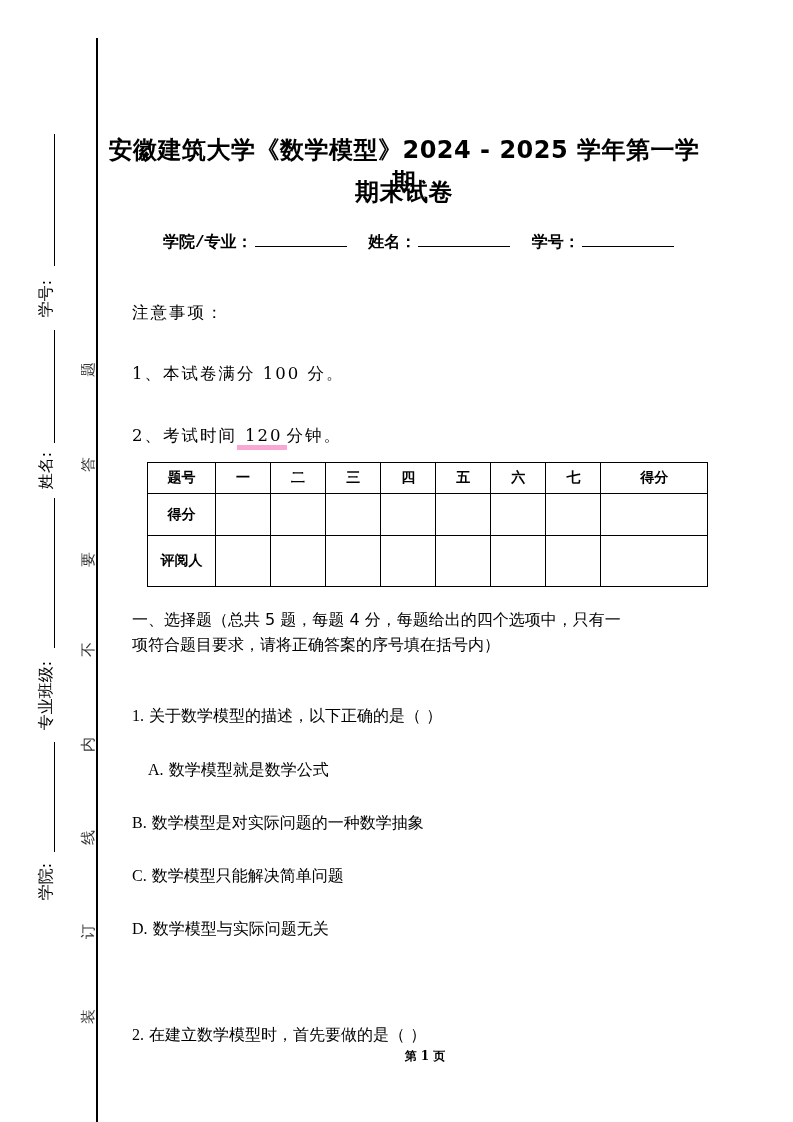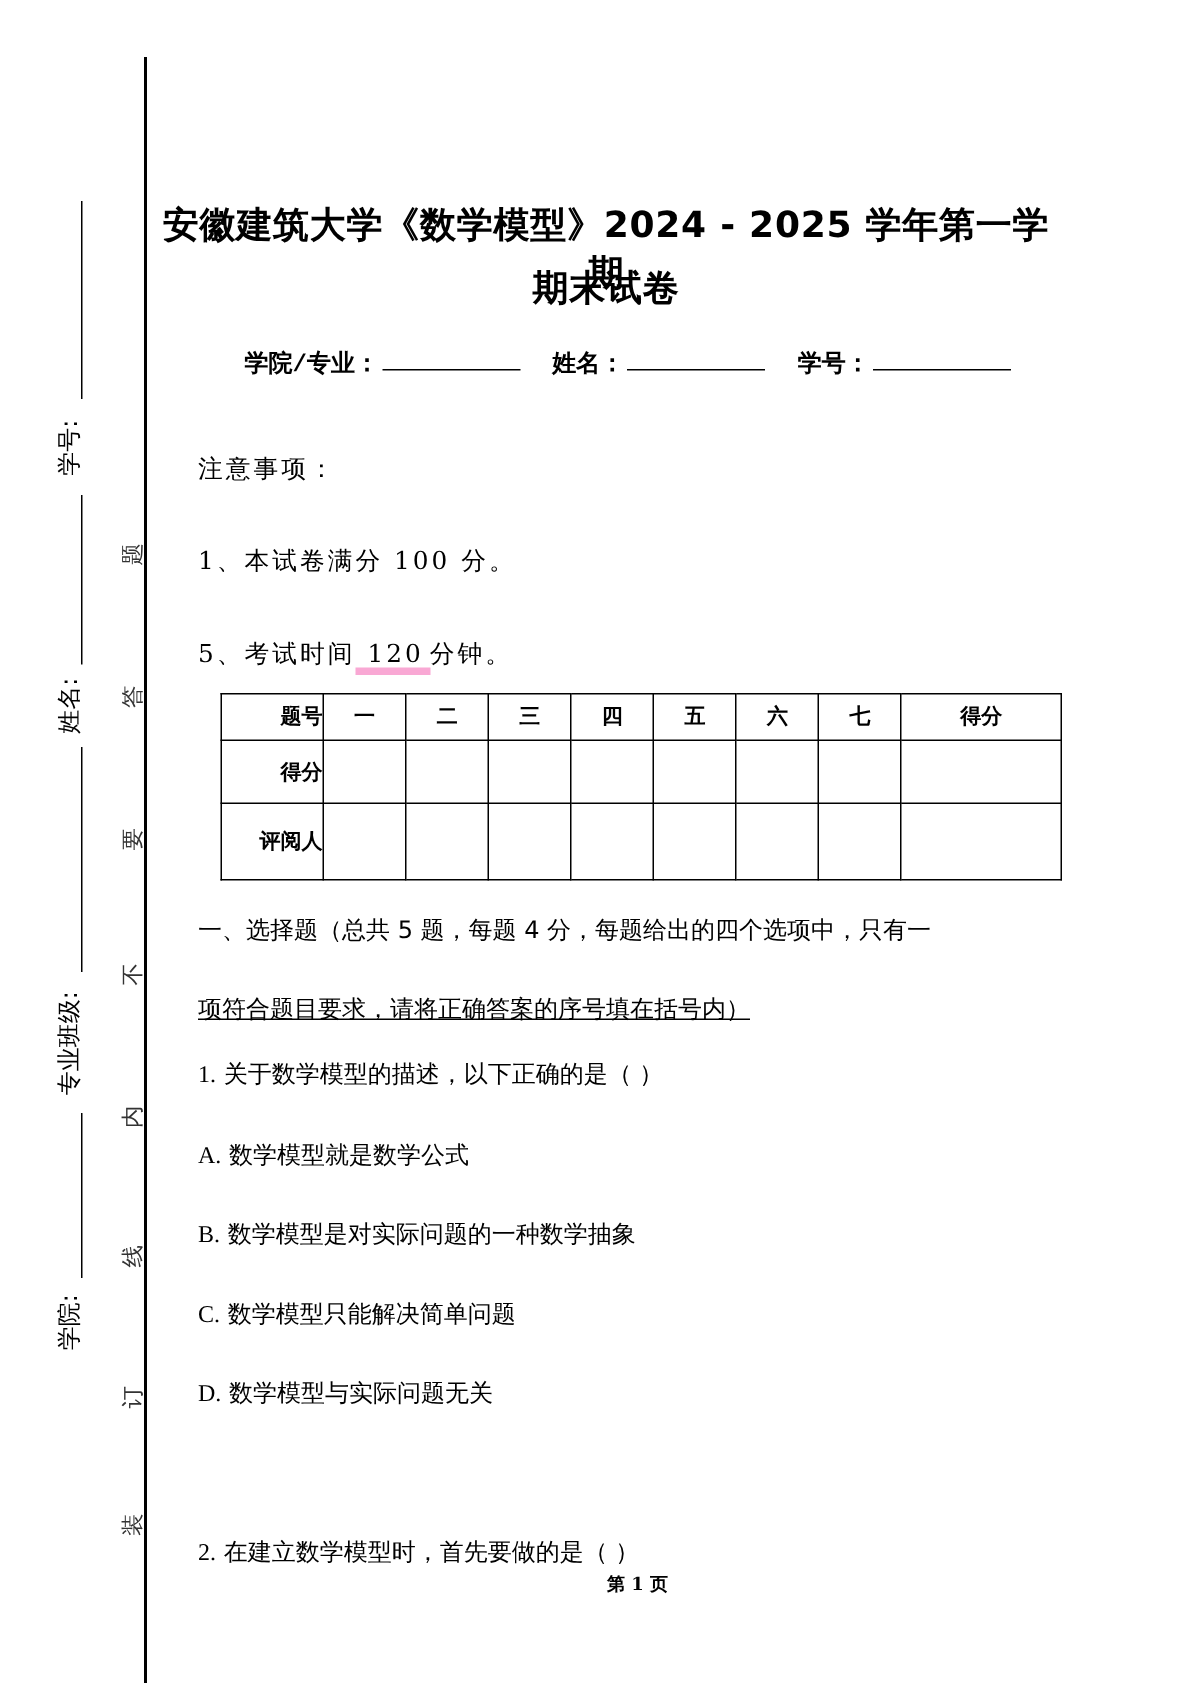--- a/index.html
+++ b/index.html
@@ -25,21 +25,21 @@
 
   .note { position:absolute; left:132px; font-family:"DejaVu Serif", serif; font-size:16.5px; letter-spacing:2px; white-space:nowrap;margin-top:16px; }
   .note .u { display:inline-block; border-bottom:5px solid #f9a8d4; padding:0 4px 0 8px; }
 
   table.score { position:absolute; left:147px; top:462px; border-collapse:collapse; width:561px;
                 font-family:"DejaVu Sans", sans-serif; font-weight:bold; font-size:14px; }
   table.score td { border:1px solid #000; text-align:center; padding:0; }
   table.score tr.r0 td { height:30px; }
   table.score tr.r1 td { height:41px; }
   table.score tr.r2 td { height:50px; }
-  table.score td.c0 { width:67px;text-align:right; }
+  table.score td.c0 { width:67px; }
 
   .body-text { position:absolute; left:132px; font-family:"DejaVu Sans", sans-serif; font-size:16px; white-space:nowrap; }
   .body-text .lead { font-family:"Liberation Serif", serif; }
   .footer { position:absolute; left:0; width:850px; top:1048px; text-align:center;
             font-family:"DejaVu Serif", serif; font-weight:bold; font-size:12px; }
 </style>
 </head>
 <body>
 
 <div class="bind-line"></div>
@@ -75,21 +75,21 @@
 
 <div class="info-row">
   <span>学院/专业：</span><span class="blank"></span>
   <span>姓名：</span><span class="blank"></span>
   <span>学号：</span><span class="blank"></span>
 </div>
 
 <div class="note" style="top:286px;">注意事项：</div>
 <div class="note" style="top:347px;">1、本试卷满分 100 分。</div>
 <div class="note" style="top:409px;">
-  <span>5、考试时间</span><span class="u">120</span><span>分钟。</span>
+  <span>2、考试时间</span><span class="u">120</span><span>分钟。</span>
 </div>
 
 <table class="score">
   <tbody>
       <tr class="r0">
     <td class="c0">题号</td>
     <td>一</td>
     <td>二</td>
     <td>三</td>
     <td>四</td>
@@ -117,27 +117,27 @@
     <td></td>
     <td></td>
     <td></td>
     <td></td>
     <td></td>
   </tr>
 </tbody>
   </table>
 
 <div class="body-text" style="top:610px;">一、选择题（总共 5 题，每题 4 分，每题给出的四个选项中，只有一</div>
-<div class="body-text" style="top:663px;text-decoration:underline;">项符合题目要求，请将正确答案的序号填在括号内）</div>
+<div class="body-text" style="top:635px;">项符合题目要求，请将正确答案的序号填在括号内）</div>
 
 <div class="body-text" style="top:706px;">
   <span class="lead">1.</span>
   <span>关于数学模型的描述，以下正确的是（    ）</span>
 </div>
-<div class="body-text" style="top:760px;">
+<div class="body-text" style="top:760px;margin-left:16px;">
   <span class="lead">A.</span>
   <span>数学模型就是数学公式</span>
 </div>
 <div class="body-text" style="top:813px;">
   <span class="lead">B.</span>
   <span>数学模型是对实际问题的一种数学抽象</span>
 </div>
 <div class="body-text" style="top:866px;">
   <span class="lead">C.</span>
   <span>数学模型只能解决简单问题</span>

